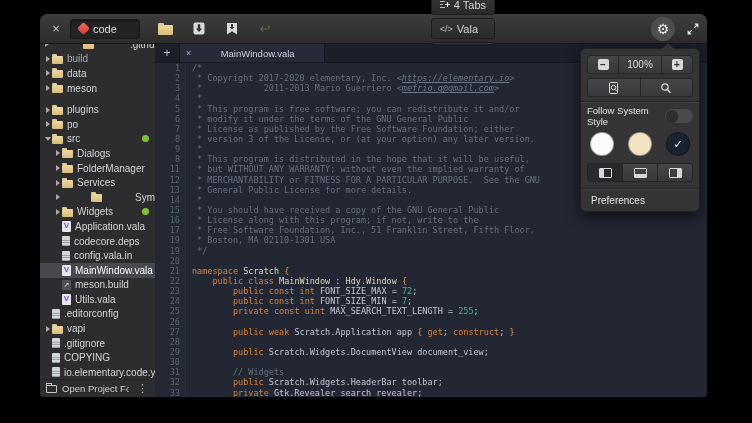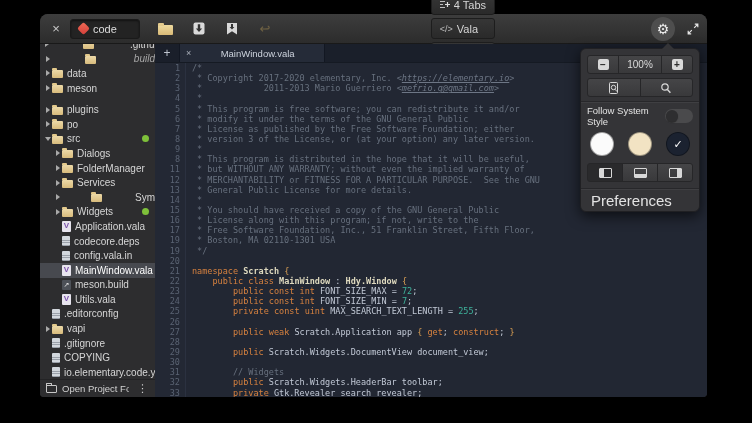--- a/index.html
+++ b/index.html
@@ -27,21 +27,21 @@
   .gearwrap{width:24px;height:24px;border-radius:12px;background:#4e4e4e;display:flex;align-items:center;justify-content:center;}
   .gear{color:#ececec;font-size:14px;line-height:1;}
   .rightzone{display:flex;align-items:center;gap:12px;}
   
   .wbody{position:absolute;top:30px;left:0;right:0;bottom:0;display:flex;border-radius:0 0 4px 4px;overflow:hidden;}
   .sidebar{width:115px;background:#2d2d2f;display:flex;flex-direction:column;flex:none;}
   .tree{flex:1;overflow:hidden;padding-top:0;}
   .trow{display:flex;align-items:center;height:14.6px;font-size:10px;color:#d6d6d6;white-space:nowrap;}
   .trow.cut{margin-top:-7px;}
   .trow.sel{background:#47494f;color:#fff;}
-  .trow.ital{font-style:italic;color:#a7a7a7;justify-content:space-between;}
+  .trow.ital{color:#a7a7a7;}
   .chev{width:9px;flex:none;display:flex;justify-content:center;}
   .chev.r:before{content:"";border-left:4px solid #a9a9a9;border-top:3px solid transparent;border-bottom:3px solid transparent;}
   .chev.d:before{content:"";border-top:4px solid #a9a9a9;border-left:3px solid transparent;border-right:3px solid transparent;}
   .tico{flex:none;margin-right:4px;}
   .ico-folder{position:relative;width:11px;height:8px;background:linear-gradient(#ecd9a8,#d8bb7c);border-radius:1px;margin-top:2px;}
   .ico-folder:before{content:"";position:absolute;top:-2px;left:0;width:5px;height:2px;background:#e3c98b;border-radius:1px 1px 0 0;}
   .ico-vala{display:flex;align-items:center;justify-content:center;width:9px;height:11px;background:#e7e4ee;border-radius:1px;
     color:#7b52ab;font-size:8px;font-weight:bold;line-height:1;}
   .ico-text{width:8px;height:10px;border-radius:1px;background:repeating-linear-gradient(180deg,#d2d7dd 0,#d2d7dd 1.6px,#9aa0a9 1.6px,#9aa0a9 2.4px);}
   .ico-meson{display:flex;align-items:center;justify-content:center;width:9px;height:10px;background:#4d5158;border-radius:1px;
@@ -59,21 +59,21 @@
   .newtab{width:24px;color:#bfc5cf;font-size:12px;display:flex;align-items:center;justify-content:center;}
   .tab{width:132px;background:#252b38;border-left:1px solid #121722;border-right:1px solid #121722;
     display:flex;align-items:center;padding:0 6px;gap:6px;}
   .tab .tclose{color:#aab0ba;font-size:9px;line-height:1;}
   .tab .ttitle{flex:1;text-align:center;color:#ccd2dc;font-size:9.5px;white-space:nowrap;}
   .code{flex:1;overflow:hidden;font-family:"DejaVu Sans Mono",monospace;font-size:8.5px;}
   .cline{display:flex;height:10.15px;line-height:10.15px;white-space:pre;}
   .gut{width:25px;flex:none;text-align:right;padding-right:5px;color:#5a6373;background:#232834;border-right:1px solid #2b3140;}
   .ctext{padding-left:6px;color:#c2c9d6;}
   .cm{color:#67707e;} .lk{color:#6d7685;font-style:italic;text-decoration:underline;}
-  .kw{color:#d8823f;} .ty{color:#ded9be;font-weight:bold;} .num{color:#3eb39c;} .br{color:#dba054;}
+  .kw{color:#d8823f;} .ty{color:#ded9be;font-weight:normal;} .num{color:#3eb39c;} .br{color:#dba054;}
   
   .popover{position:absolute;left:580px;top:48px;width:120px;background:#343437;border:1px solid #202023;
     border-radius:6px;box-shadow:0 4px 14px rgba(0,0,0,.65);padding:6px 6px 0 6px;box-sizing:border-box;z-index:10;}
   .popover .arrow{position:absolute;top:-6px;left:81px;width:0;height:0;
     border-left:6px solid transparent;border-right:6px solid transparent;border-bottom:6px solid #343437;}
   .seg{display:flex;height:19px;margin-bottom:4px;}
   .seg .s{background:linear-gradient(#454547,#39393b);border:1px solid #262628;display:flex;align-items:center;justify-content:center;
     color:#dcdcdc;font-size:10px;margin-left:-1px;flex:1;}
   .seg .s:first-child{border-radius:3px 0 0 3px;margin-left:0;}
   .seg .s:last-child{border-radius:0 3px 3px 0;}
@@ -87,21 +87,21 @@
   .knob{position:absolute;left:1px;top:1px;width:12px;height:12px;border-radius:50%;background:#2e2e30;box-shadow:0 1px 1px rgba(0,0,0,.4);}
   .circles{display:flex;justify-content:space-between;align-items:center;padding:4px 3px 7px 3px;}
   .circle{width:24px;height:24px;border-radius:50%;border:1px solid rgba(0,0,0,.35);box-sizing:border-box;
     display:flex;align-items:center;justify-content:center;color:#fff;font-size:11px;}
   .viewrow{margin-bottom:6px;}
   .viewrow .active{background:#2a2a2c;}
   .panelico{width:13px;height:10px;border:1px solid #d8d8d8;border-radius:1px;position:relative;box-sizing:border-box;}
   .panelico.l:before{content:"";position:absolute;left:0;top:0;bottom:0;width:4px;background:#d8d8d8;}
   .panelico.b:before{content:"";position:absolute;left:0;right:0;bottom:0;height:3px;background:#d8d8d8;}
   .panelico.r:before{content:"";position:absolute;right:0;top:0;bottom:0;width:4px;background:#d8d8d8;}
-  .prefrow{height:22px;display:flex;align-items:center;color:#e3e3e3;font-size:15px;padding:0 4px;margin:0 -6px;
+  .prefrow{height:22px;display:flex;align-items:center;color:#e3e3e3;font-size:10px;padding:0 4px;margin:0 -6px;
     padding-left:10px;}
   svg{display:block;}
 </style>
 </head>
 <body>
 
 <div class="screen">
   <div class="window">
 
     <div class="titlebar">

